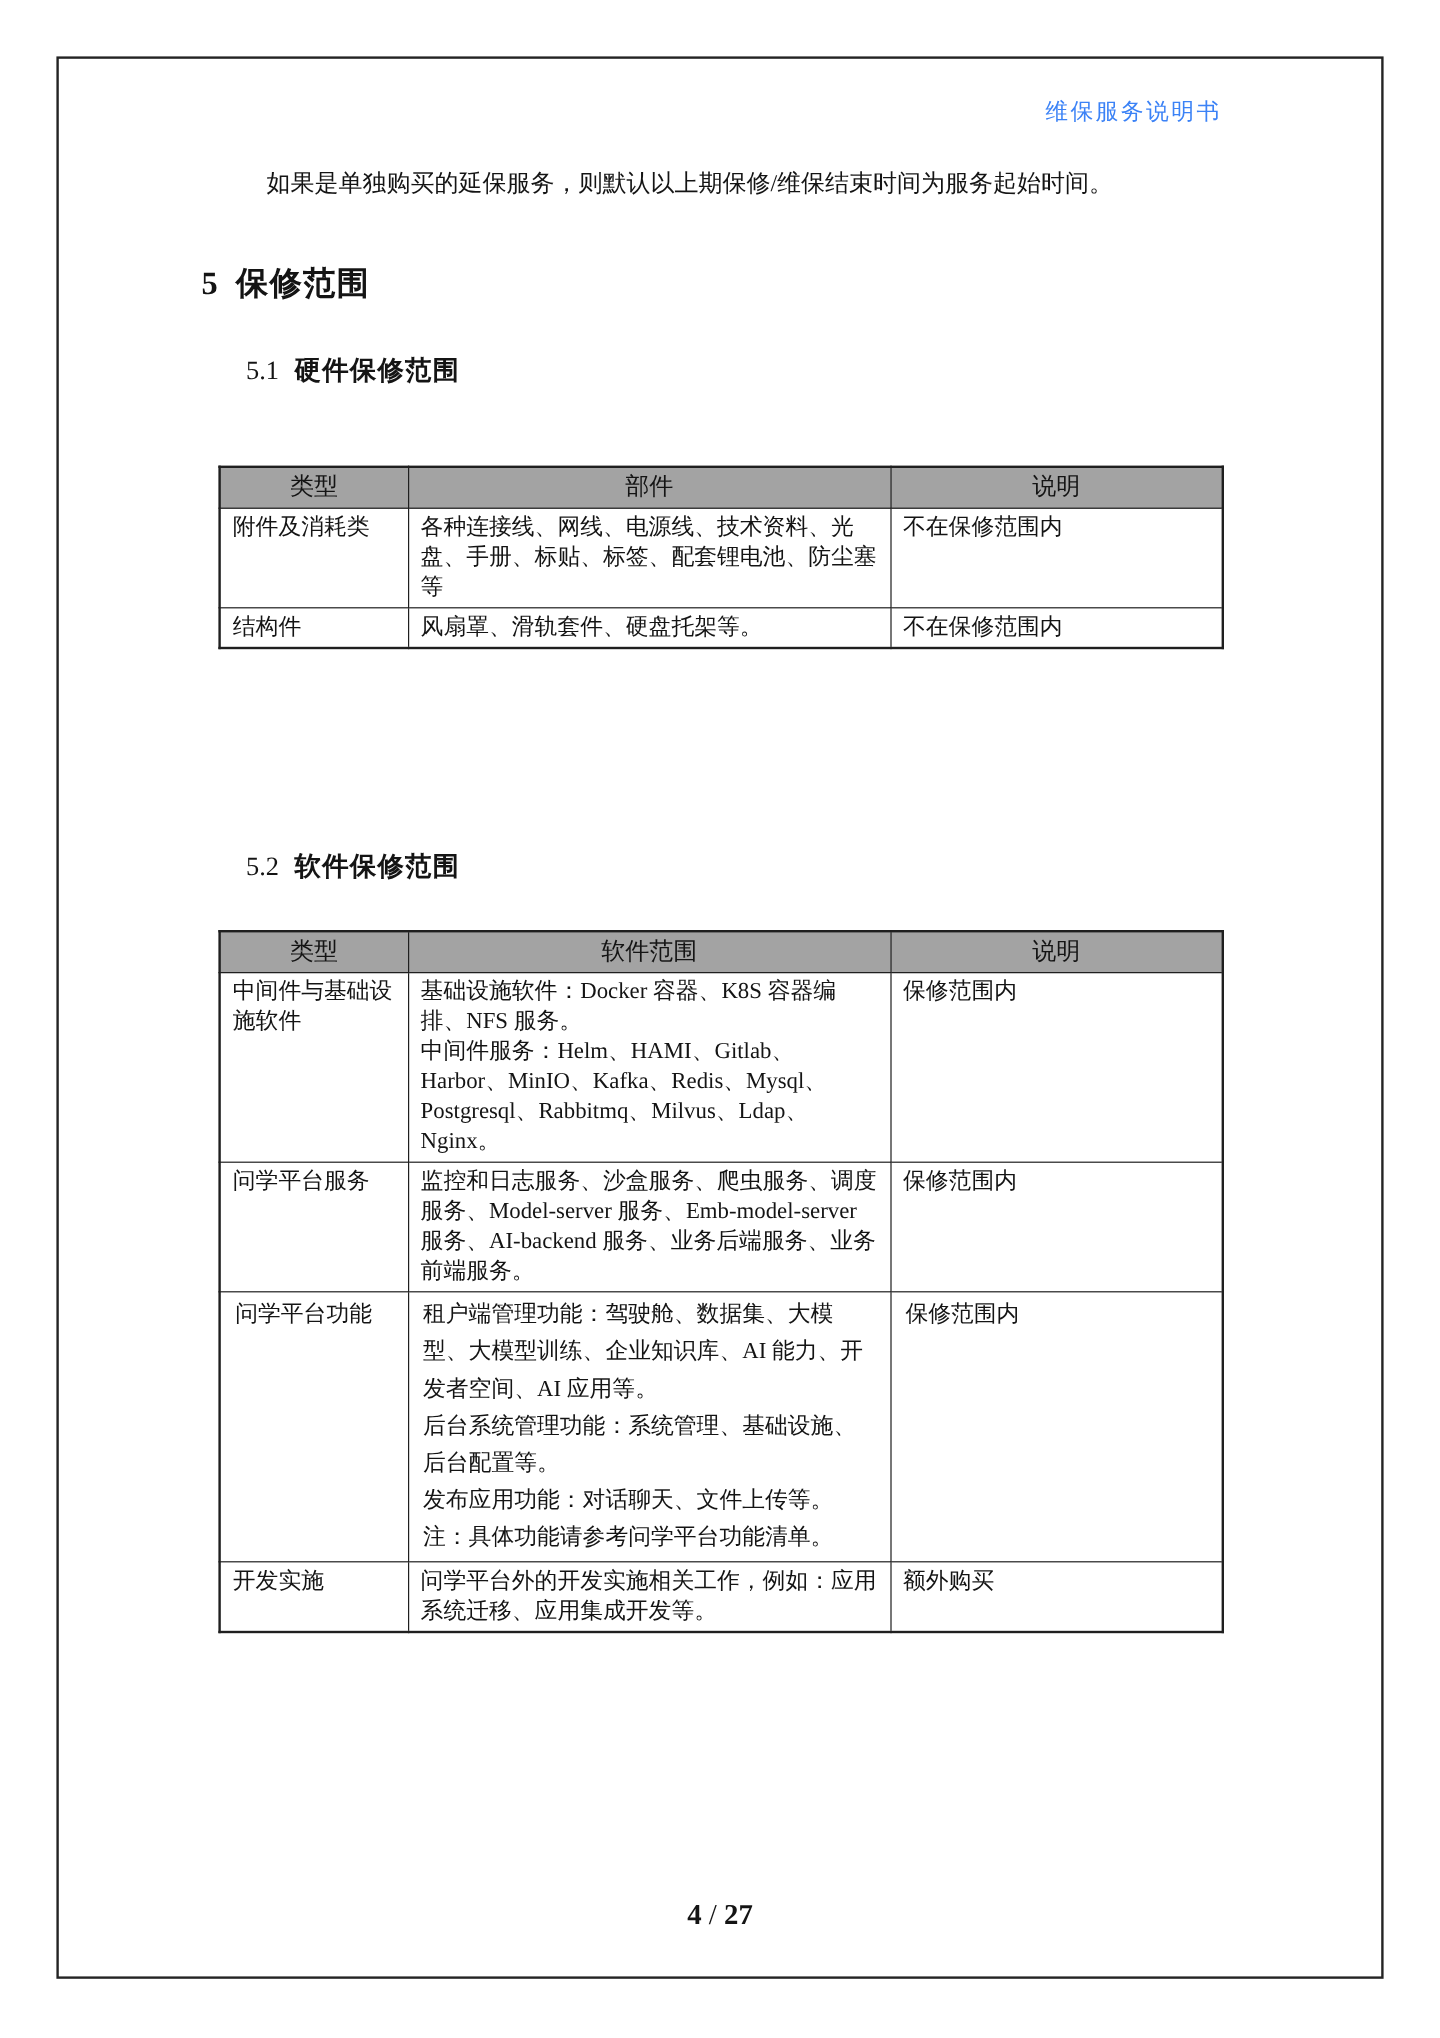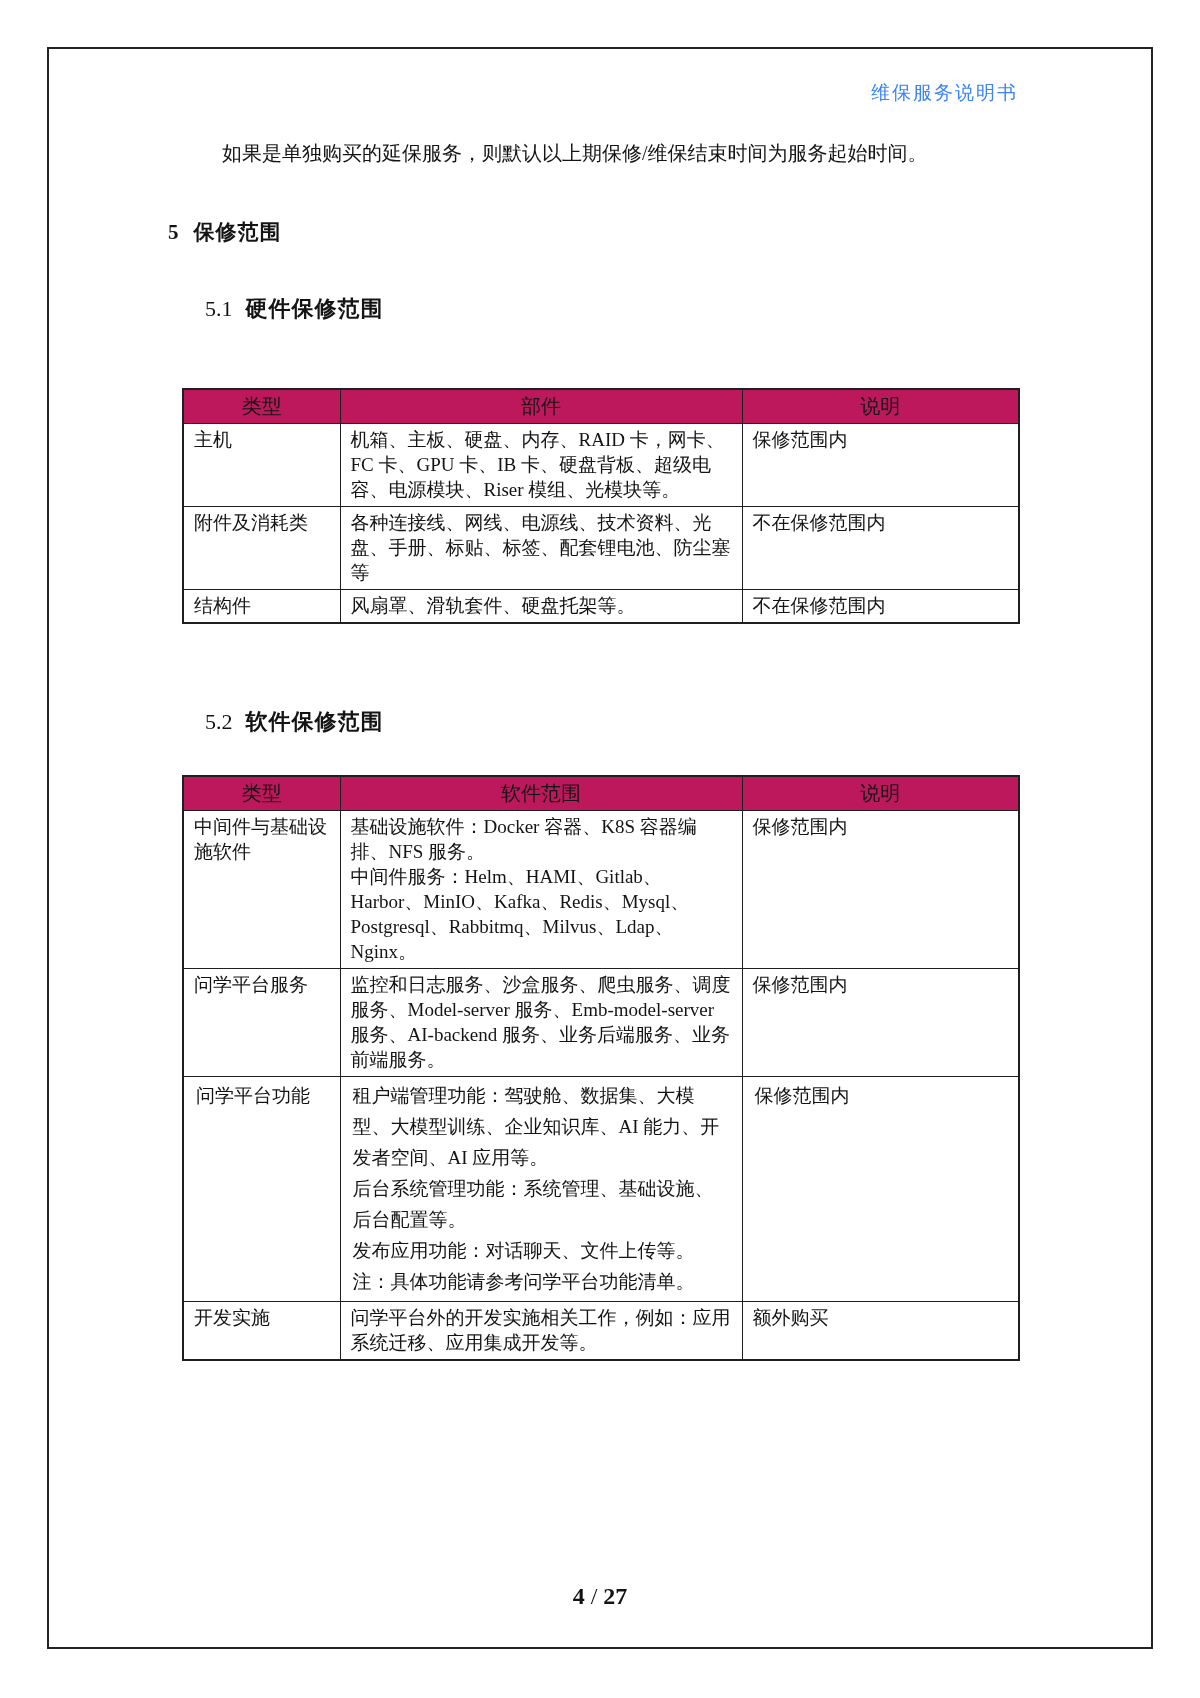--- a/index.html
+++ b/index.html
@@ -28,21 +28,21 @@
   .intro {
     position: absolute;
     top: 138px; left: 182px; width: 840px;
     font-size: 20px;
     line-height: 1.5;
     text-indent: 2em;
   }
   .h1 {
     position: absolute;
     top: 218px; left: 168px;
-    font-size: 21px;
+    font-size: 27px;
     font-weight: bold;
     white-space: nowrap;
   }
   .h1 .num {
     font-family: "Liberation Serif", "DejaVu Serif", serif;
     margin-right: 15px;
   }
   .h1 .ttl {
     font-family: "Liberation Sans", "DejaVu Sans", sans-serif;
     letter-spacing: 1px;
@@ -71,21 +71,21 @@
     left: 182px;
     width: 836px;
     border-collapse: collapse;
     table-layout: fixed;
     border: 2px solid #1f1f1f;
     font-size: 19px;
   }
   .table-1 { top: 388px; }
   .table-2 { top: 775px; }
   table.spec th {
-    background: #be185d;
+    background: #a3a3a3;
     border: 1px solid #1f1f1f;
     font-weight: normal;
     text-align: center;
     font-size: 20px;
     line-height: 25px;
     padding: 4px 6px;
   }
   table.spec td {
     border: 1px solid #1f1f1f;
     vertical-align: top;
@@ -132,25 +132,20 @@
     </colgroup>
   <thead>
     <tr>
       <th>类型</th>
       <th>部件</th>
       <th>说明</th>
     </tr>
   </thead>
   <tbody>
       <tr>
-        <td>主机</td>
-        <td>机箱、主板、硬盘、内存、RAID 卡，网卡、FC 卡、GPU 卡、IB 卡、硬盘背板、超级电容、电源模块、Riser 模组、光模块等。</td>
-        <td>保修范围内</td>
-      </tr>
-      <tr>
         <td>附件及消耗类</td>
         <td>各种连接线、网线、电源线、技术资料、光盘、手册、标贴、标签、配套锂电池、防尘塞等</td>
         <td>不在保修范围内</td>
       </tr>
       <tr>
         <td>结构件</td>
         <td>风扇罩、滑轨套件、硬盘托架等。</td>
         <td>不在保修范围内</td>
       </tr>
     </tbody>

